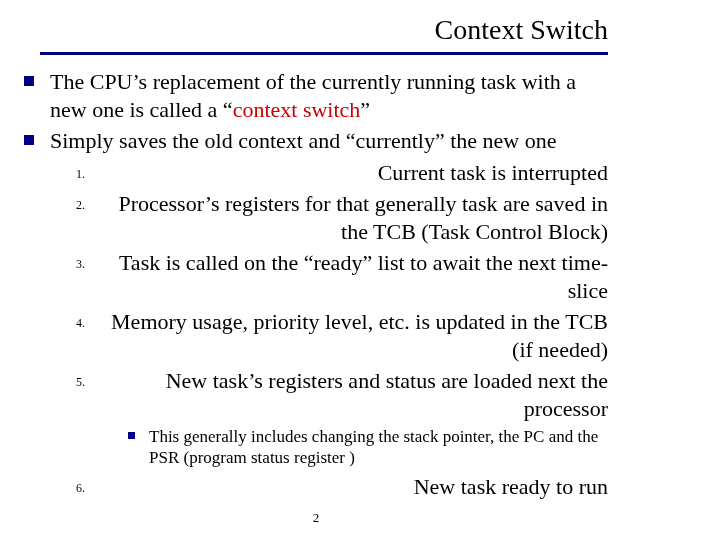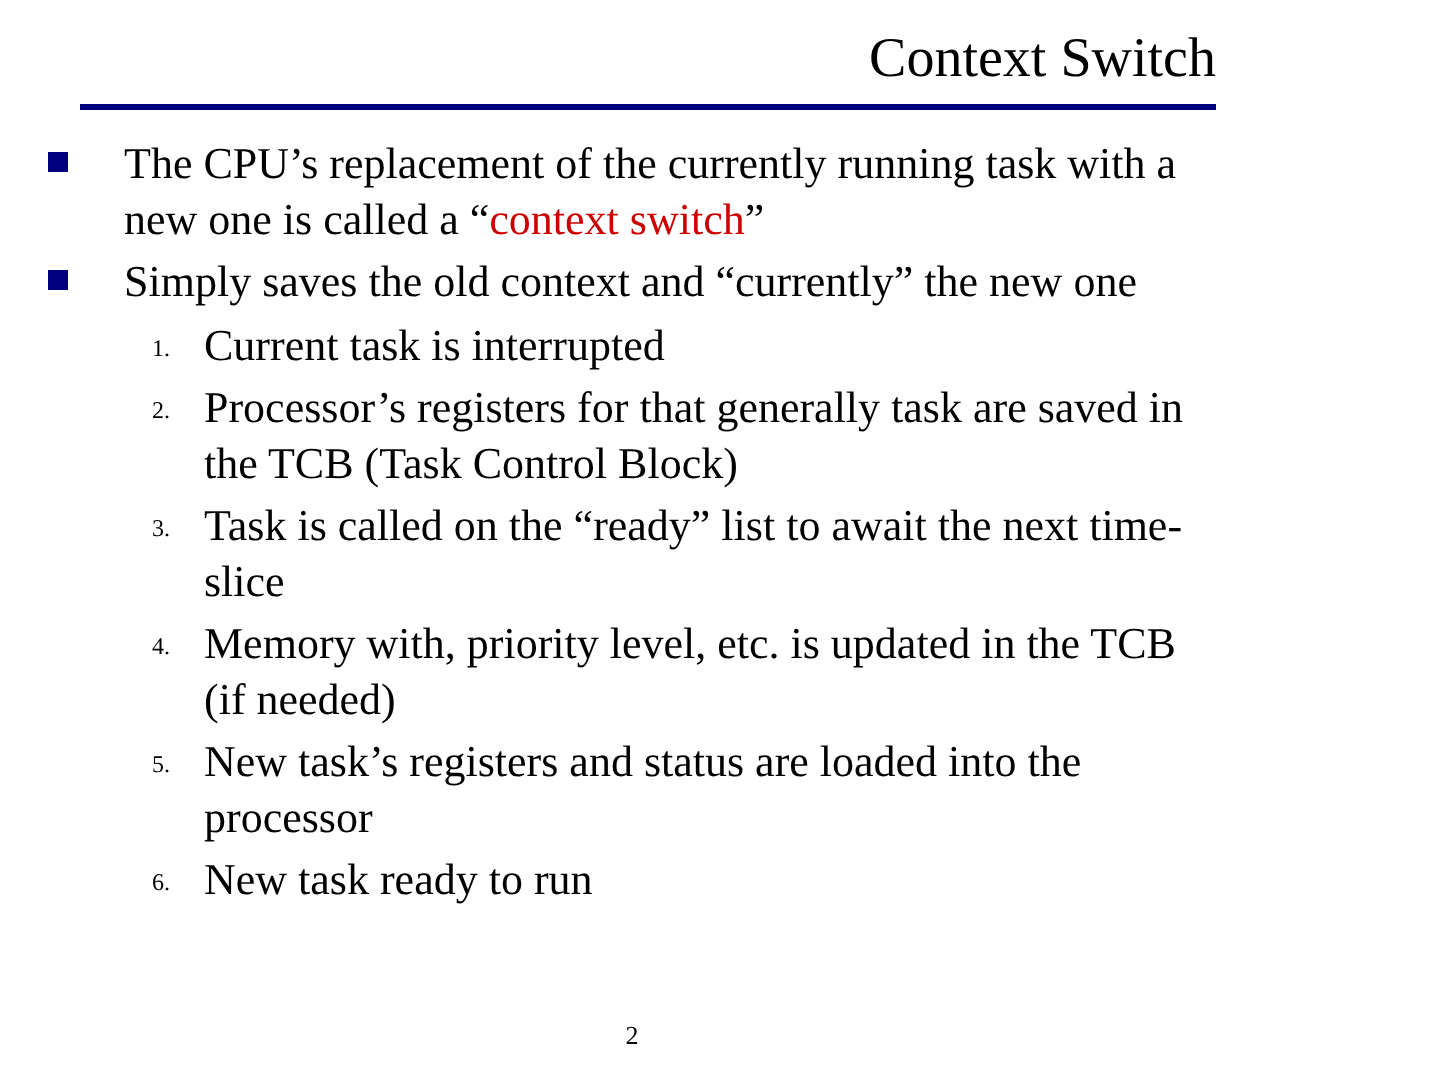--- a/index.html
+++ b/index.html
@@ -34,21 +34,20 @@
   .body {
     position: absolute;
     top: 68px;
     left: 20px;
     right: 24px;
   }
   .b1 {
     display: flex;
     align-items: flex-start;
     margin-bottom: 4px;
-    gap: 12px;
   }
   .b1-mark {
     width: 10px;
     height: 10px;
     background: #000080;
     flex: 0 0 auto;
     margin-top: 8px;
     margin-right: 16px;
     margin-left: 4px;
   }
@@ -71,20 +70,21 @@
     width: 26px;
     flex: 0 0 auto;
     font-size: 12px;
     padding-top: 8px;
     text-align: left;
   }
   .b2-text {
     font-size: 22px;
     line-height: 1.25;
     flex: 1 1 auto;
+    text-align: right;
   }
   .sub-wrap {
     margin-left: 108px;
     margin-top: 2px;
     margin-bottom: 4px;
   }
   .b3 {
     display: flex;
     align-items: flex-start;
   }
@@ -143,28 +143,34 @@
       <div class="b2">
         <div class="b2-num">2.</div>
         <div class="b2-text">Processor’s registers for that generally task are saved in the TCB (Task Control Block)</div>
       </div>
       <div class="b2">
         <div class="b2-num">3.</div>
         <div class="b2-text">Task is called on the “ready” list to await the next time-slice</div>
       </div>
       <div class="b2">
         <div class="b2-num">4.</div>
-        <div class="b2-text">Memory with, priority level, etc. is updated in the TCB (if needed)</div>
+        <div class="b2-text">Memory usage, priority level, etc. is updated in the TCB (if needed)</div>
       </div>
       <div class="b2">
         <div class="b2-num">5.</div>
-        <div class="b2-text">New task’s registers and status are loaded into the processor</div>
+        <div class="b2-text">New task’s registers and status are loaded next the processor</div>
       </div>
     </div>
 
+    <div class="sub-wrap">
+      <div class="b3">
+        <div class="b3-mark"></div>
+        <div class="b3-text">This generally includes changing the stack pointer, the PC and the PSR (program status register )</div>
+      </div>
+    </div>
 
     <div class="ol-wrap">
       <div class="b2">
         <div class="b2-num">6.</div>
         <div class="b2-text">New task ready to run</div>
       </div>
     </div>
 
   </div>
 

